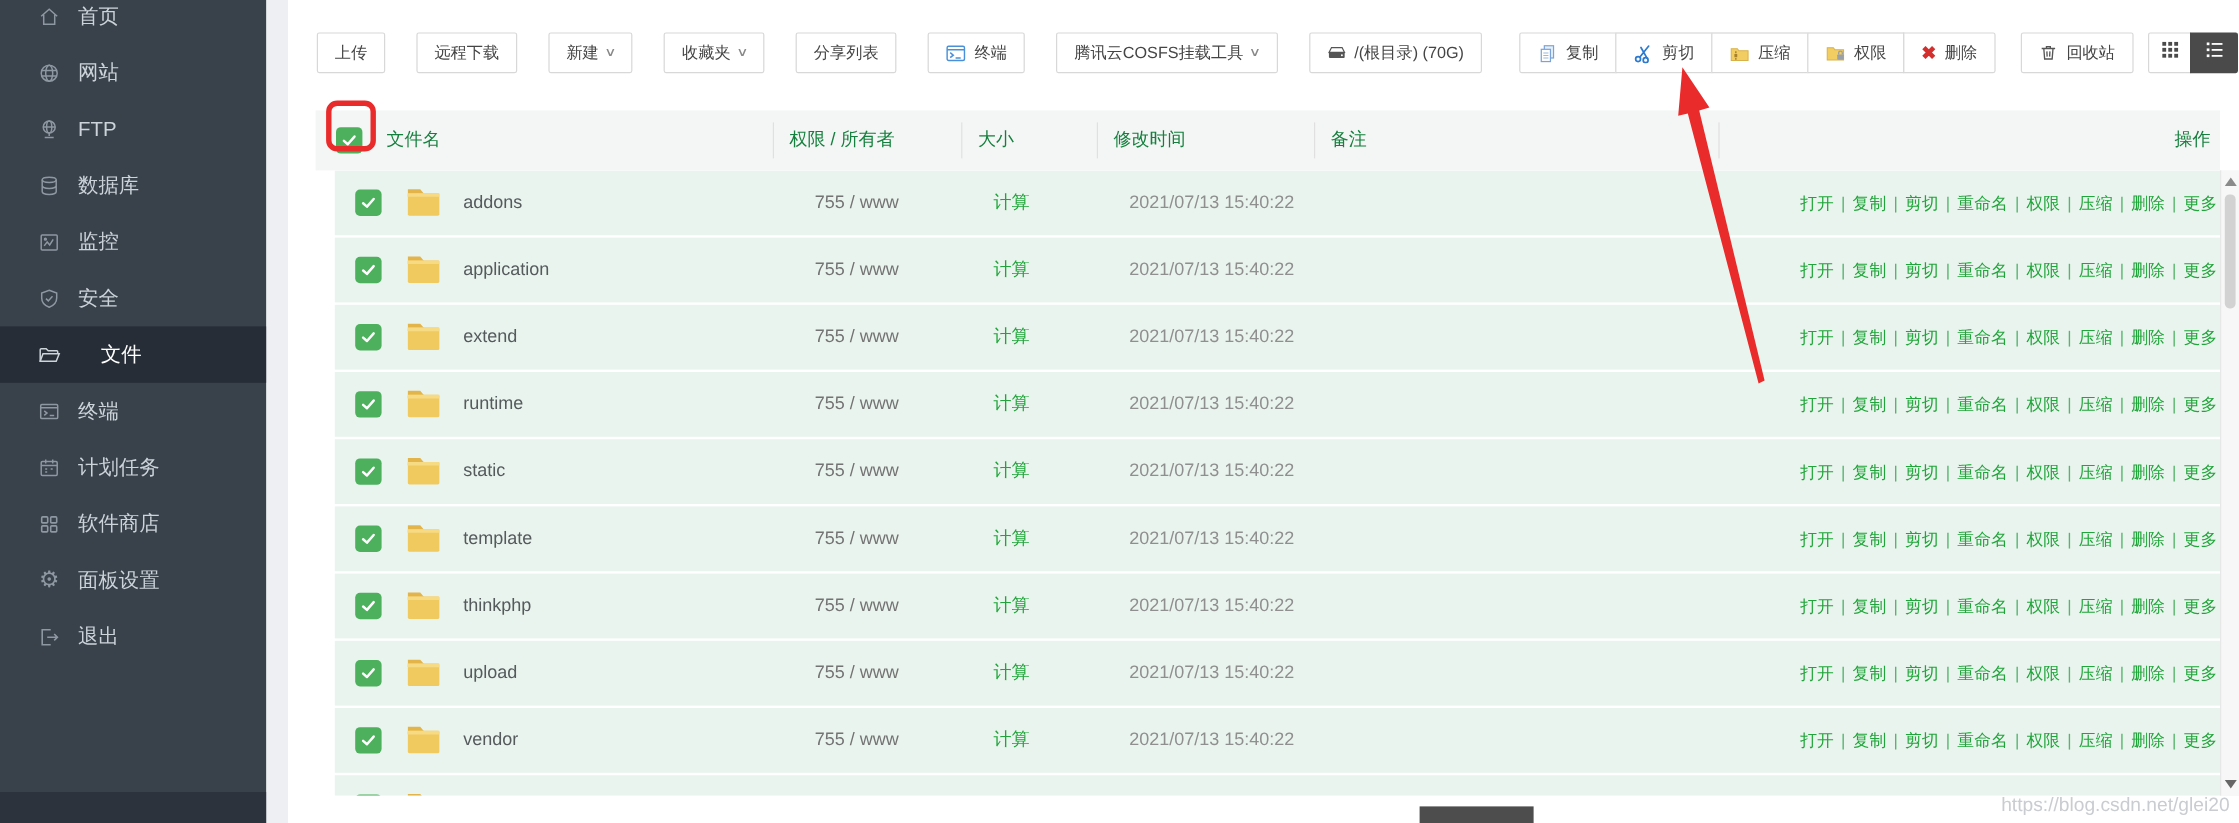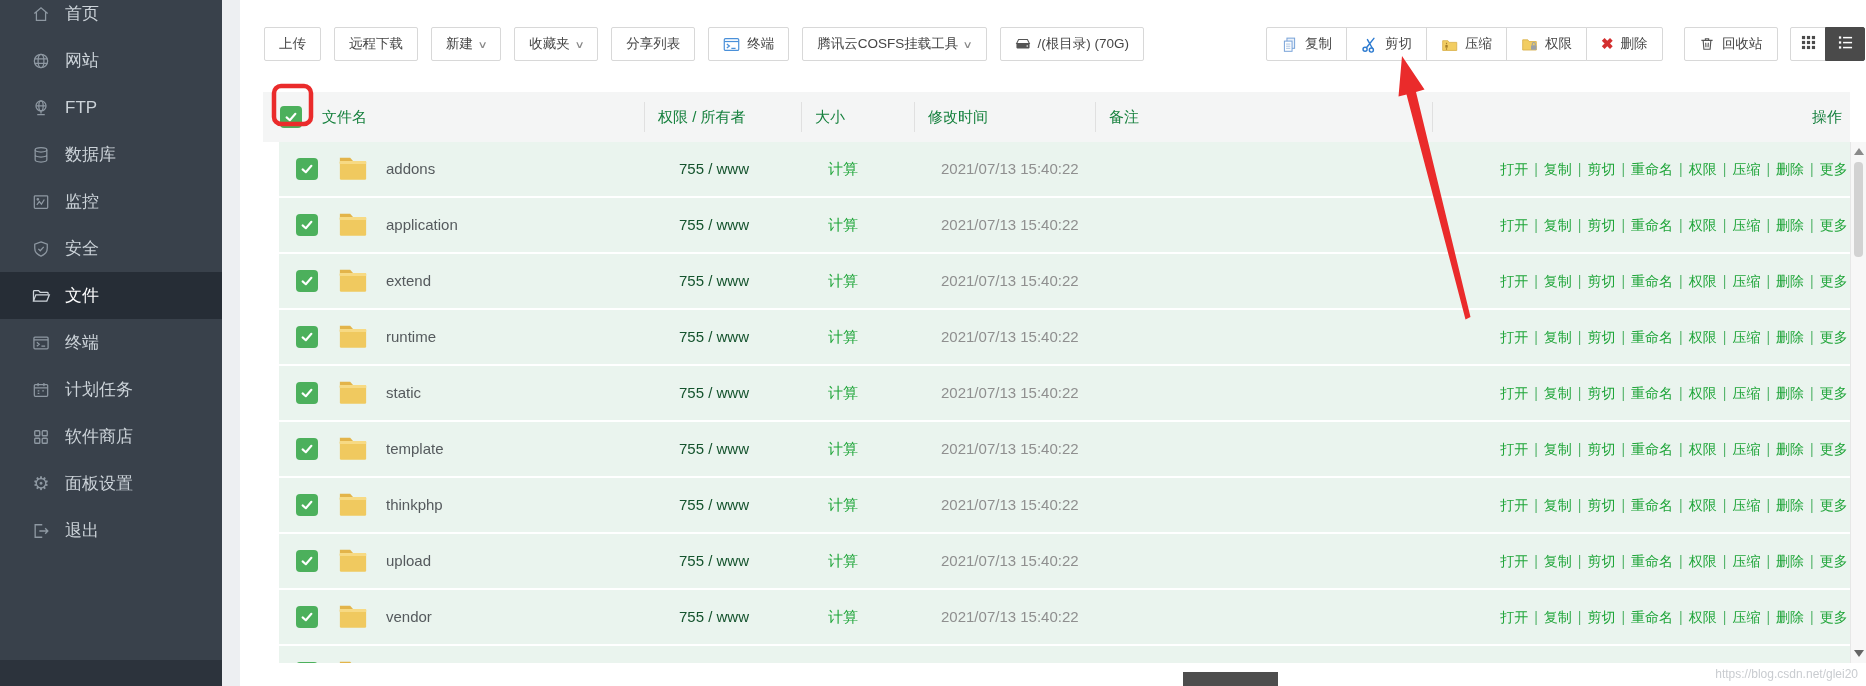--- a/index.html
+++ b/index.html
@@ -3,31 +3,31 @@
 <meta charset="utf-8">
 <style>
   html,body{margin:0;padding:0;}
   body{width:1866px;height:686px;overflow:hidden;font-family:"Liberation Sans","DejaVu Sans",sans-serif;}
   #app{position:relative;width:1866px;height:686px;background:#fff;overflow:hidden;}
 
   
   .sidebar{position:absolute;left:0;top:0;width:222px;height:686px;background:#39414b;}
   .sb-nav{position:absolute;top:-10px;left:0;right:0;}
   .sb-item{height:47px;display:flex;align-items:center;padding-left:30px;color:#ccd3d9;font-size:17px;cursor:pointer;}
-  .sb-item.active{background:#262d36;color:#fff;}
+  .sb-item.active{background:#262d36;color:#fff;gap:19px;}
   .sb-icon{width:22px;height:22px;margin-right:13px;color:#8e98a2;display:inline-flex;align-items:center;justify-content:center;flex:none;}
   .sb-item.active .sb-icon{color:#cdd4da;}
   .sb-icon svg{display:block;}
   .sb-footer{position:absolute;left:0;bottom:0;width:100%;height:26px;background:#2c333c;}
 
   
   .gutter{position:absolute;left:222px;top:0;width:18px;height:686px;background:#edeff2;}
 
   .tb-left,.tb-right{position:absolute;top:27px;display:flex;}
-  .tb-left{left:264px;gap:13px;}
+  .tb-left{left:264px;gap:26px;}
   .tb-right{left:1267px;}
   .btn{height:34px;display:inline-flex;align-items:center;background:#fff;border:1px solid #d8d8d8;border-radius:2px;
        padding:0 14px;font-size:13.5px;color:#454545;white-space:nowrap;cursor:pointer;box-sizing:border-box;}
   .tb-right .btn{margin-left:-1px;border-radius:0;}
   .tb-right .btn:first-child{border-radius:2px 0 0 2px;}
   .tb-right .btn:last-child{border-radius:0 2px 2px 0;}
   .btn .bicon{display:inline-flex;margin-right:7px;align-items:center;}
   .caret{font-size:10px;color:#888;margin-left:6px;transform:scaleX(1.4);}
   .recycle-btn{position:absolute;left:1684px;top:27px;}
   .view-toggle{position:absolute;left:1790px;top:27px;display:flex;}
@@ -42,38 +42,38 @@
   .th-div{position:absolute;top:10px;width:1px;height:30px;background:#e0e0e0;}
   .hd-check{position:absolute;left:17px;top:14px;}
 
   #rows{position:absolute;left:263px;top:142px;width:1587px;height:521px;overflow:hidden;padding-left:16px;}
   .row{position:relative;height:54px;margin-bottom:2px;background:#eaf4ee;font-size:15px;}
   .cell{position:absolute;top:0;line-height:54px;white-space:nowrap;}
   .checkbox{width:22px;height:22px;border-radius:4px;background:#4cb05c;display:inline-flex;align-items:center;justify-content:center;cursor:pointer;}
   .row .checkbox{position:absolute;left:17px;top:16px;}
   .row .foldicon{position:absolute;left:59px;top:13px;}
   .c-name{left:107px;color:#555a5d;}
-  .c-perm{left:400px;color:#14532d;}
+  .c-perm{left:400px;color:#737373;}
   .c-size{left:549px;color:#20a53a;cursor:pointer;}
   .c-time{left:662px;color:#8f8f8f;}
   .c-actions{right:8px;font-size:14px;color:#20a53a;}
   .c-actions .alink{cursor:pointer;}
   .c-actions .sep{margin:0 6px;color:#57b56d;}
   .c-actions .mcaret{font-size:10px;margin-left:3px;transform:scaleX(1.4);display:inline-block;}
 
   
   .vscroll{position:absolute;left:1850px;top:142px;width:16px;height:521px;background:#f7f7f7;border-left:1px solid #e7e7e7;box-sizing:border-box;}
   .arr{position:absolute;left:3px;width:0;height:0;border-left:5px solid transparent;border-right:5px solid transparent;}
   .arr.up{top:6px;border-bottom:7px solid #8a8a8a;}
   .arr.down{bottom:6px;border-top:7px solid #666;}
   .thumb{position:absolute;left:3px;top:20px;width:9px;height:95px;background:#d2d2d2;border-radius:4px;}
 
   
   .annot{position:absolute;left:0;top:0;width:1866px;height:686px;pointer-events:none;z-index:50;}
-  .watermark{position:absolute;right:8px;bottom:5px;font-size:12px;color:#c9ccd0;z-index:40;}
+  .watermark{position:absolute;right:8px;bottom:5px;font-size:16px;color:#c9ccd0;z-index:40;}
   .darkbar{position:absolute;left:1183px;top:672px;width:95px;height:14px;background:#4d4d4d;z-index:40;}
 </style>
 </head>
 <body>
 
 <div id="app">
 
   <aside class="sidebar">
     <nav class="sb-nav" id="sidebar-nav">
         <div class="sb-item">

